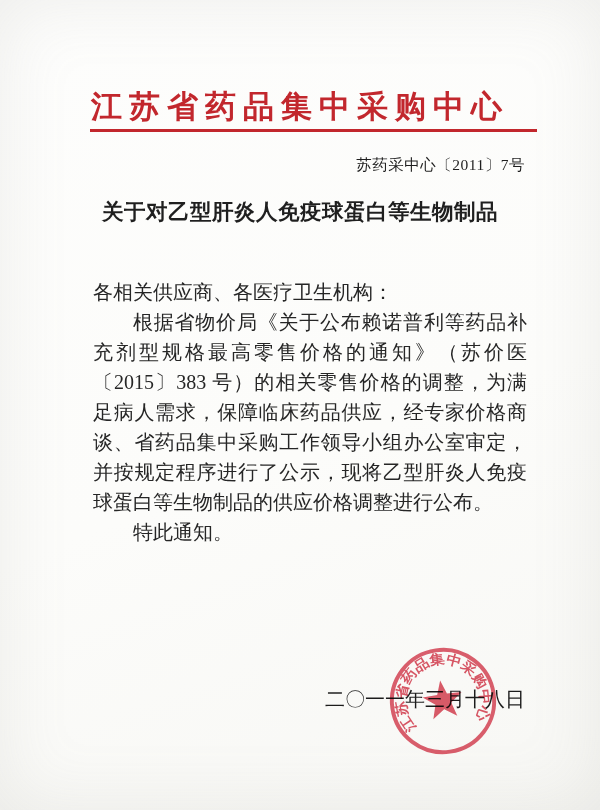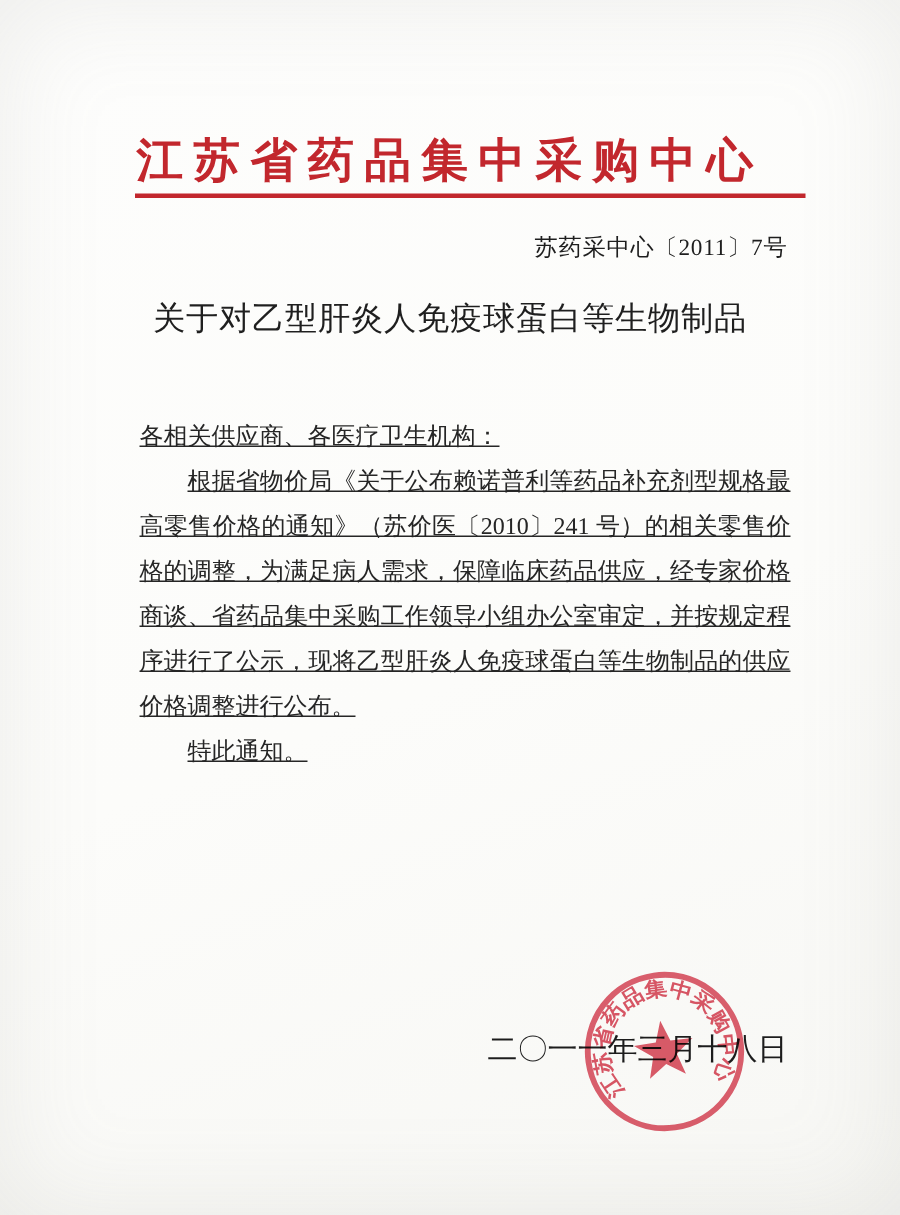--- a/index.html
+++ b/index.html
@@ -50,34 +50,33 @@
     color: #1e1e1e;
     letter-spacing: 0.5px;
     white-space: nowrap;
   }
   .notice-title {
     position: absolute;
     top: 197px; left: 40px; right: 40px;
     margin: 0;
     text-align: center;
     font-size: 21.5px;
-    font-weight: 400;
+    font-weight: 700;
     color: #1f1f1f;
     letter-spacing: 0.5px;
     line-height: 30px;
   }
   .body-block {
     position: absolute;
     top: 277px; left: 93px;
     width: 434px;
-    font-size: 16px;
+    font-size: 20px;
     color: var(--body-text);
     line-height: 30px;
     text-align: justify;
-    text-decoration: underline;
   }
   .body-block p { margin: 0; }
   .indent { text-indent: 2em; }
   .issue-date {
     position: absolute;
     top: 686px; right: 75px;
     font-size: 20px;
     color: #1c1c1c;
     letter-spacing: 0px;
     white-space: nowrap;
@@ -110,21 +109,21 @@
   <div class="header-rule"></div>
 
   <div class="doc-number">苏药采中心〔2011〕7号</div>
 
   <h1 class="notice-title">
     <span>关于对乙型肝炎人免疫球蛋白等生物制品</span><br>
   </h1>
 
   <div class="body-block">
     <p class="salutation">各相关供应商、各医疗卫生机构：</p>
-    <p class="indent">根据省物价局《关于公布赖诺普利等药品补充剂型规格最高零售价格的通知》（苏价医〔2010〕241 号）的相关零售价格的调整，为满足病人需求，保障临床药品供应，经专家价格商谈、省药品集中采购工作领导小组办公室审定，并按规定程序进行了公示，现将乙型肝炎人免疫球蛋白等生物制品的供应价格调整进行公布。</p>
+    <p class="indent">根据省物价局《关于公布赖诺普利等药品补充剂型规格最高零售价格的通知》（苏价医〔2015〕383 号）的相关零售价格的调整，为满足病人需求，保障临床药品供应，经专家价格商谈、省药品集中采购工作领导小组办公室审定，并按规定程序进行了公示，现将乙型肝炎人免疫球蛋白等生物制品的供应价格调整进行公布。</p>
     <p class="indent">特此通知。</p>
   </div>
 
   <div class="issue-date">二〇一一年三月十八日</div>
 
   <svg class="seal" viewBox="0 0 120 120" xmlns="http://www.w3.org/2000/svg">
     <circle class="seal-ring" cx="60" cy="60" r="52" stroke-width="4"></circle>
     <polygon class="seal-star" points="60,39 55,53.1 40,53.5 51.9,62.6 47.7,77 60,68.5 72.3,77 68.1,62.6 80,53.5 65,53.1"></polygon>
     <defs>
       <path id="sealArc" d="M 28.9 81.8 A 38 38 0 1 1 91.1 81.8" fill="none"></path>

